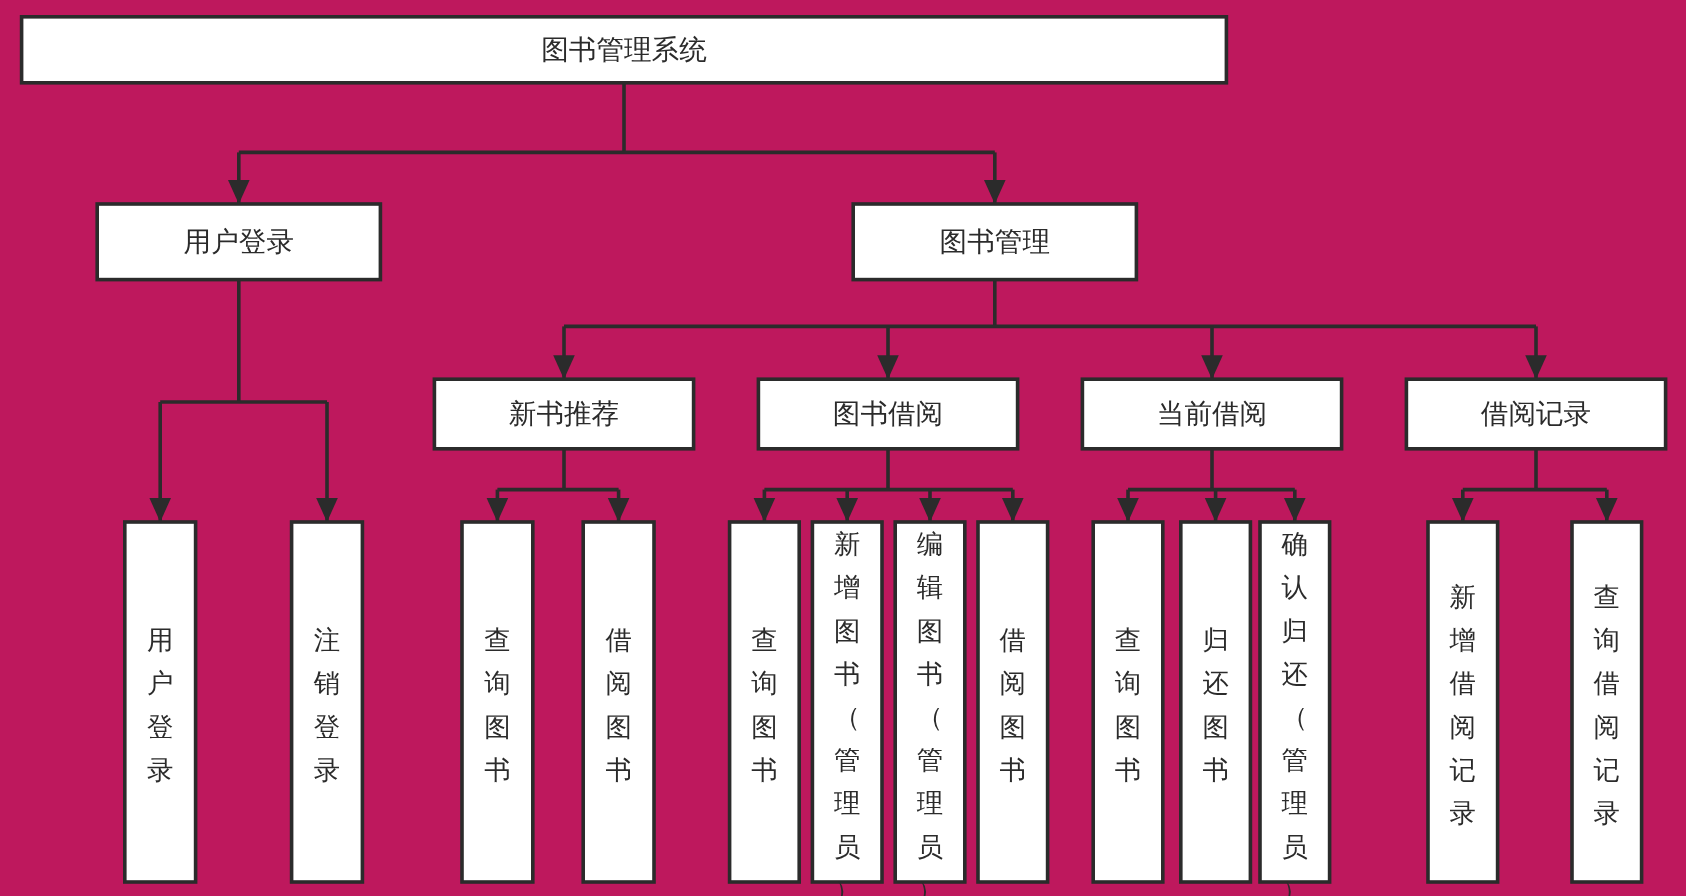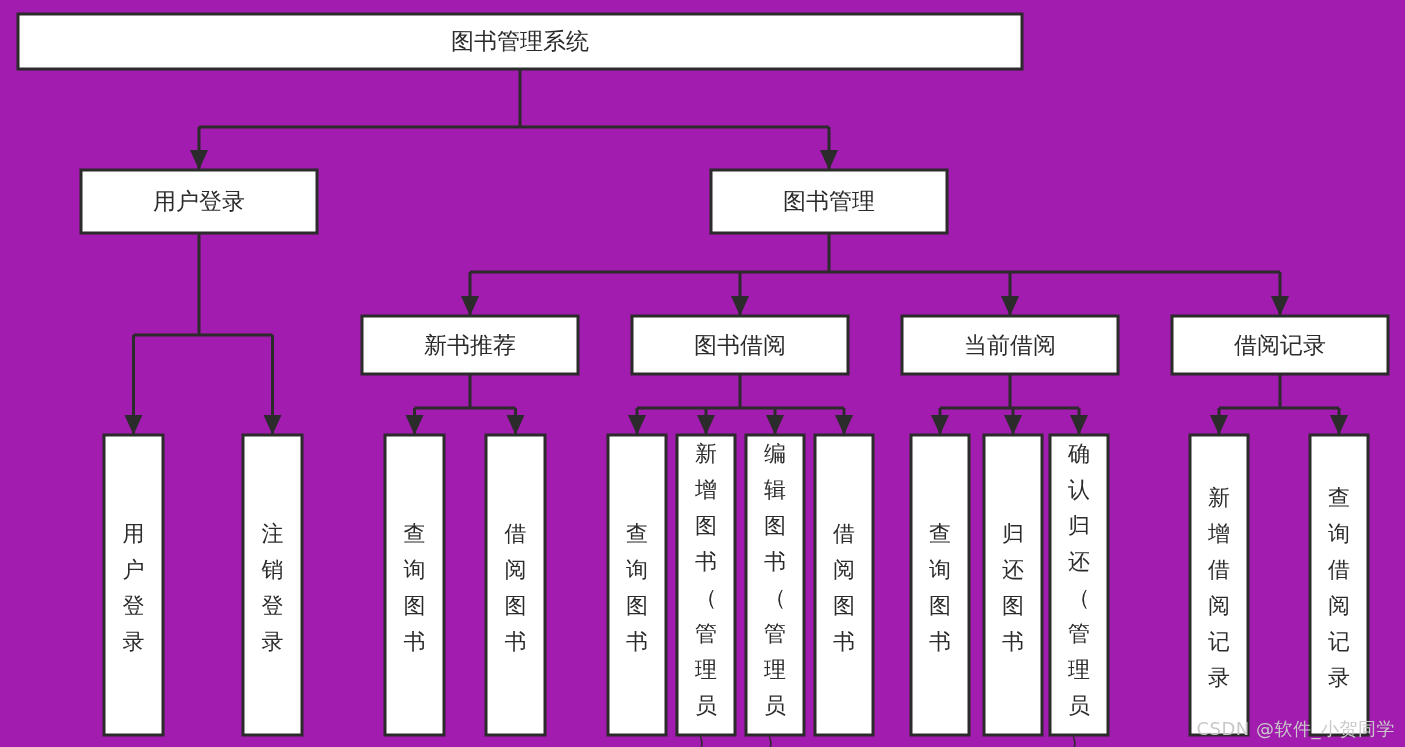--- a/index.html
+++ b/index.html
@@ -10,21 +10,21 @@
   body {
     width: 1405px;
     height: 747px;
     font-family: "DejaVu Sans", "Liberation Sans", sans-serif;
     overflow: hidden;
   }
   #diagram-root {
     position: relative;
     width: 1405px;
     height: 747px;
-    background: #a21caf;
+    background: #be185d;
   }
   svg#flow {
     position: absolute;
     left: 0;
     top: 0;
     width: 1405px;
     height: 747px;
     display: block;
   }
   .node-rect {
@@ -206,14 +206,13 @@
           <text class="node-label-vert" x="1219" y="505.08"><tspan x="1219" dy="0">新</tspan><tspan x="1219" dy="36">增</tspan><tspan x="1219" dy="36">借</tspan><tspan x="1219" dy="36">阅</tspan><tspan x="1219" dy="36">记</tspan><tspan x="1219" dy="36">录</tspan></text>
         </g>
         <g>
           <rect class="node-rect" x="1310" y="435" width="58" height="300"></rect>
           <text class="node-label-vert" x="1339" y="505.08"><tspan x="1339" dy="0">查</tspan><tspan x="1339" dy="36">询</tspan><tspan x="1339" dy="36">借</tspan><tspan x="1339" dy="36">阅</tspan><tspan x="1339" dy="36">记</tspan><tspan x="1339" dy="36">录</tspan></text>
         </g>
       </g>
 
   </svg>
 
-  <div class="watermark">CSDN @软件_小贺同学</div>
 </div>
 
 </body></html>

